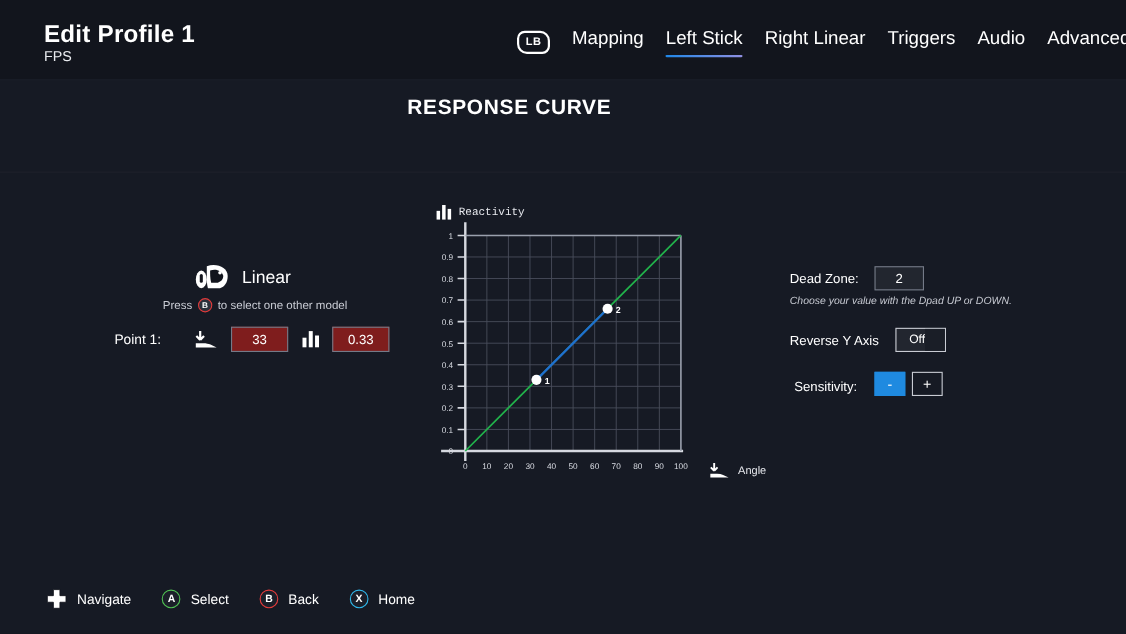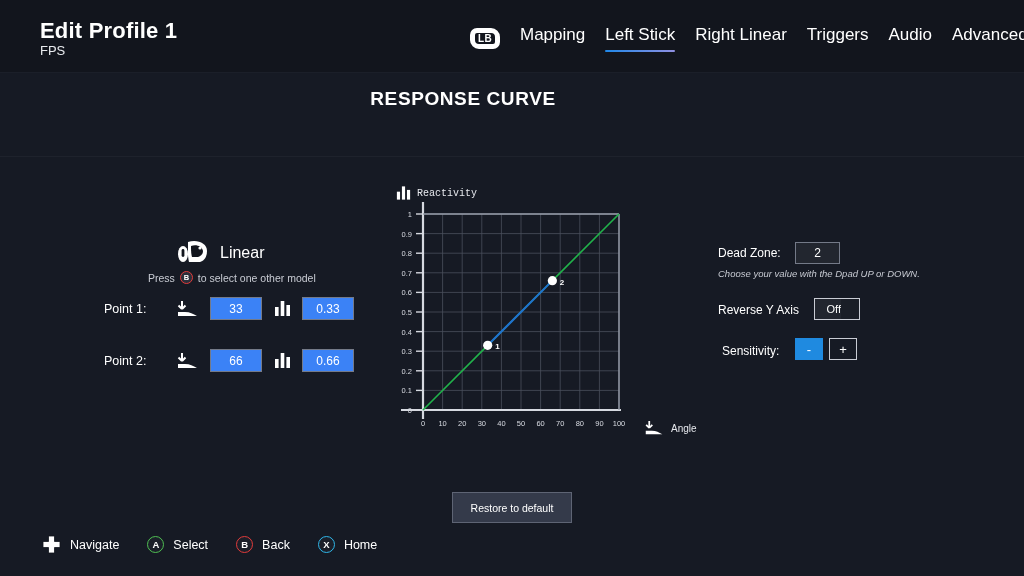--- a/index.html
+++ b/index.html
@@ -40,21 +40,21 @@
   .profile-sub {
     position: absolute; left: 40px; top: 43px;
     font-size: 13px; color: #e8eaee; font-weight: normal;
   }
   .nav {
     position: absolute; left: 470px; top: 25px;
     display: flex; align-items: center; gap: 20px;
   }
   .bumper {
     width: 30px; height: 21px;
-    border: 5px solid #ffffff; border-radius: 7px 9px 7px 9px;
+    border: 2px solid #ffffff; border-radius: 7px 9px 7px 9px;
     display: flex; align-items: center; justify-content: center;
     font-size: 10px; font-weight: bold; letter-spacing: .3px;
   }
   .tab {
     font-size: 17px; color: #ffffff; position: relative;
     padding-bottom: 7px; white-space: nowrap;
   }
   .tab.active::after {
     content: ""; position: absolute; left: 0; right: 0; bottom: 0;
     height: 2.5px; border-radius: 2px;
@@ -101,21 +101,21 @@
     position: absolute; display: flex; align-items: center;
   }
   .point-row.p1 { left: 104px; top: 297px; }
   .point-row.p2 { left: 104px; top: 349px; }
   .point-label { font-size: 12.5px; width: 62px; }
   .icon-slot {
     width: 44px; display: flex; align-items: center; justify-content: center;
   }
   .value-box {
     width: 52px; height: 23px;
-    border: 1px solid #747a88; background: #3b82f6;
+    border: 1px solid #747a88; background: #7f1d1d;
     display: flex; align-items: center; justify-content: center;
     font-size: 12px; color: #ffffff;
   }
   .bar-slot { width: 40px; display: flex; align-items: center; justify-content: center; }
 
   
   .chart-wrap { position: absolute; left: 396px; top: 186px; }
   .axis-cap {
     position: absolute; display: flex; align-items: center; gap: 6px;
     font-size: 10px; color: #e7e9ee;
@@ -256,38 +256,20 @@
     <span class="bar-slot">
       <svg width="17" height="15" viewBox="0 0 17 15">
         <rect x="1" y="6" width="3.6" height="9" fill="#ffffff"></rect>
         <rect x="6.7" y="0" width="3.6" height="15" fill="#ffffff"></rect>
         <rect x="12.4" y="4" width="3.6" height="11" fill="#ffffff"></rect>
       </svg>
     </span>
     <span class="value-box">0.33</span>
   </div>
 
-  <div class="point-row p2">
-    <span class="point-label">Point 2:</span>
-    <span class="icon-slot">
-      <svg width="24" height="18" viewBox="0 0 24 18">
-        <path d="M6 1 L6 9 M6 9 L2.5 5.5 M6 9 L9.5 5.5" stroke="#ffffff" stroke-width="2" fill="none"></path>
-        <path d="M2 16 L2 12 L9 12 C14 12 17 14 21 16 Z" fill="#ffffff"></path>
-      </svg>
-    </span>
-    <span class="value-box">66</span>
-    <span class="bar-slot">
-      <svg width="17" height="15" viewBox="0 0 17 15">
-        <rect x="1" y="6" width="3.6" height="9" fill="#ffffff"></rect>
-        <rect x="6.7" y="0" width="3.6" height="15" fill="#ffffff"></rect>
-        <rect x="12.4" y="4" width="3.6" height="11" fill="#ffffff"></rect>
-      </svg>
-    </span>
-    <span class="value-box">0.66</span>
-  </div>
 
   <div class="chart-wrap">
     <div class="axis-cap cap-y">
       <svg width="15" height="14" viewBox="0 0 17 15">
         <rect x="1" y="6" width="3.6" height="9" fill="#ffffff"></rect>
         <rect x="6.7" y="0" width="3.6" height="15" fill="#ffffff"></rect>
         <rect x="12.4" y="4" width="3.6" height="11" fill="#ffffff"></rect>
       </svg>
       <span>Reactivity</span>
     </div>
@@ -376,21 +358,20 @@
     <span class="txt">Off</span>
     <span class="knob"></span>
   </div>
 
   <div class="rp-label sn-label">Sensitivity:</div>
   <div class="sn-btns">
     <div class="sn-btn minus">-</div>
     <div class="sn-btn plus">+</div>
   </div>
 
-  <div class="restore-btn">Restore to default</div>
 
   <div class="footer">
     <div class="foot-item">
       <svg width="19" height="19" viewBox="0 0 19 19">
         <path d="M6.5 1 L12.5 1 L12.5 6.5 L18 6.5 L18 12.5 L12.5 12.5 L12.5 18 L6.5 18 L6.5 12.5 L1 12.5 L1 6.5 L6.5 6.5 Z" fill="#ffffff" stroke="#12151d" stroke-width="0.8"></path>
       </svg>
       <span>Navigate</span>
     </div>
     <div class="foot-item">
       <span class="circ a">A</span>

